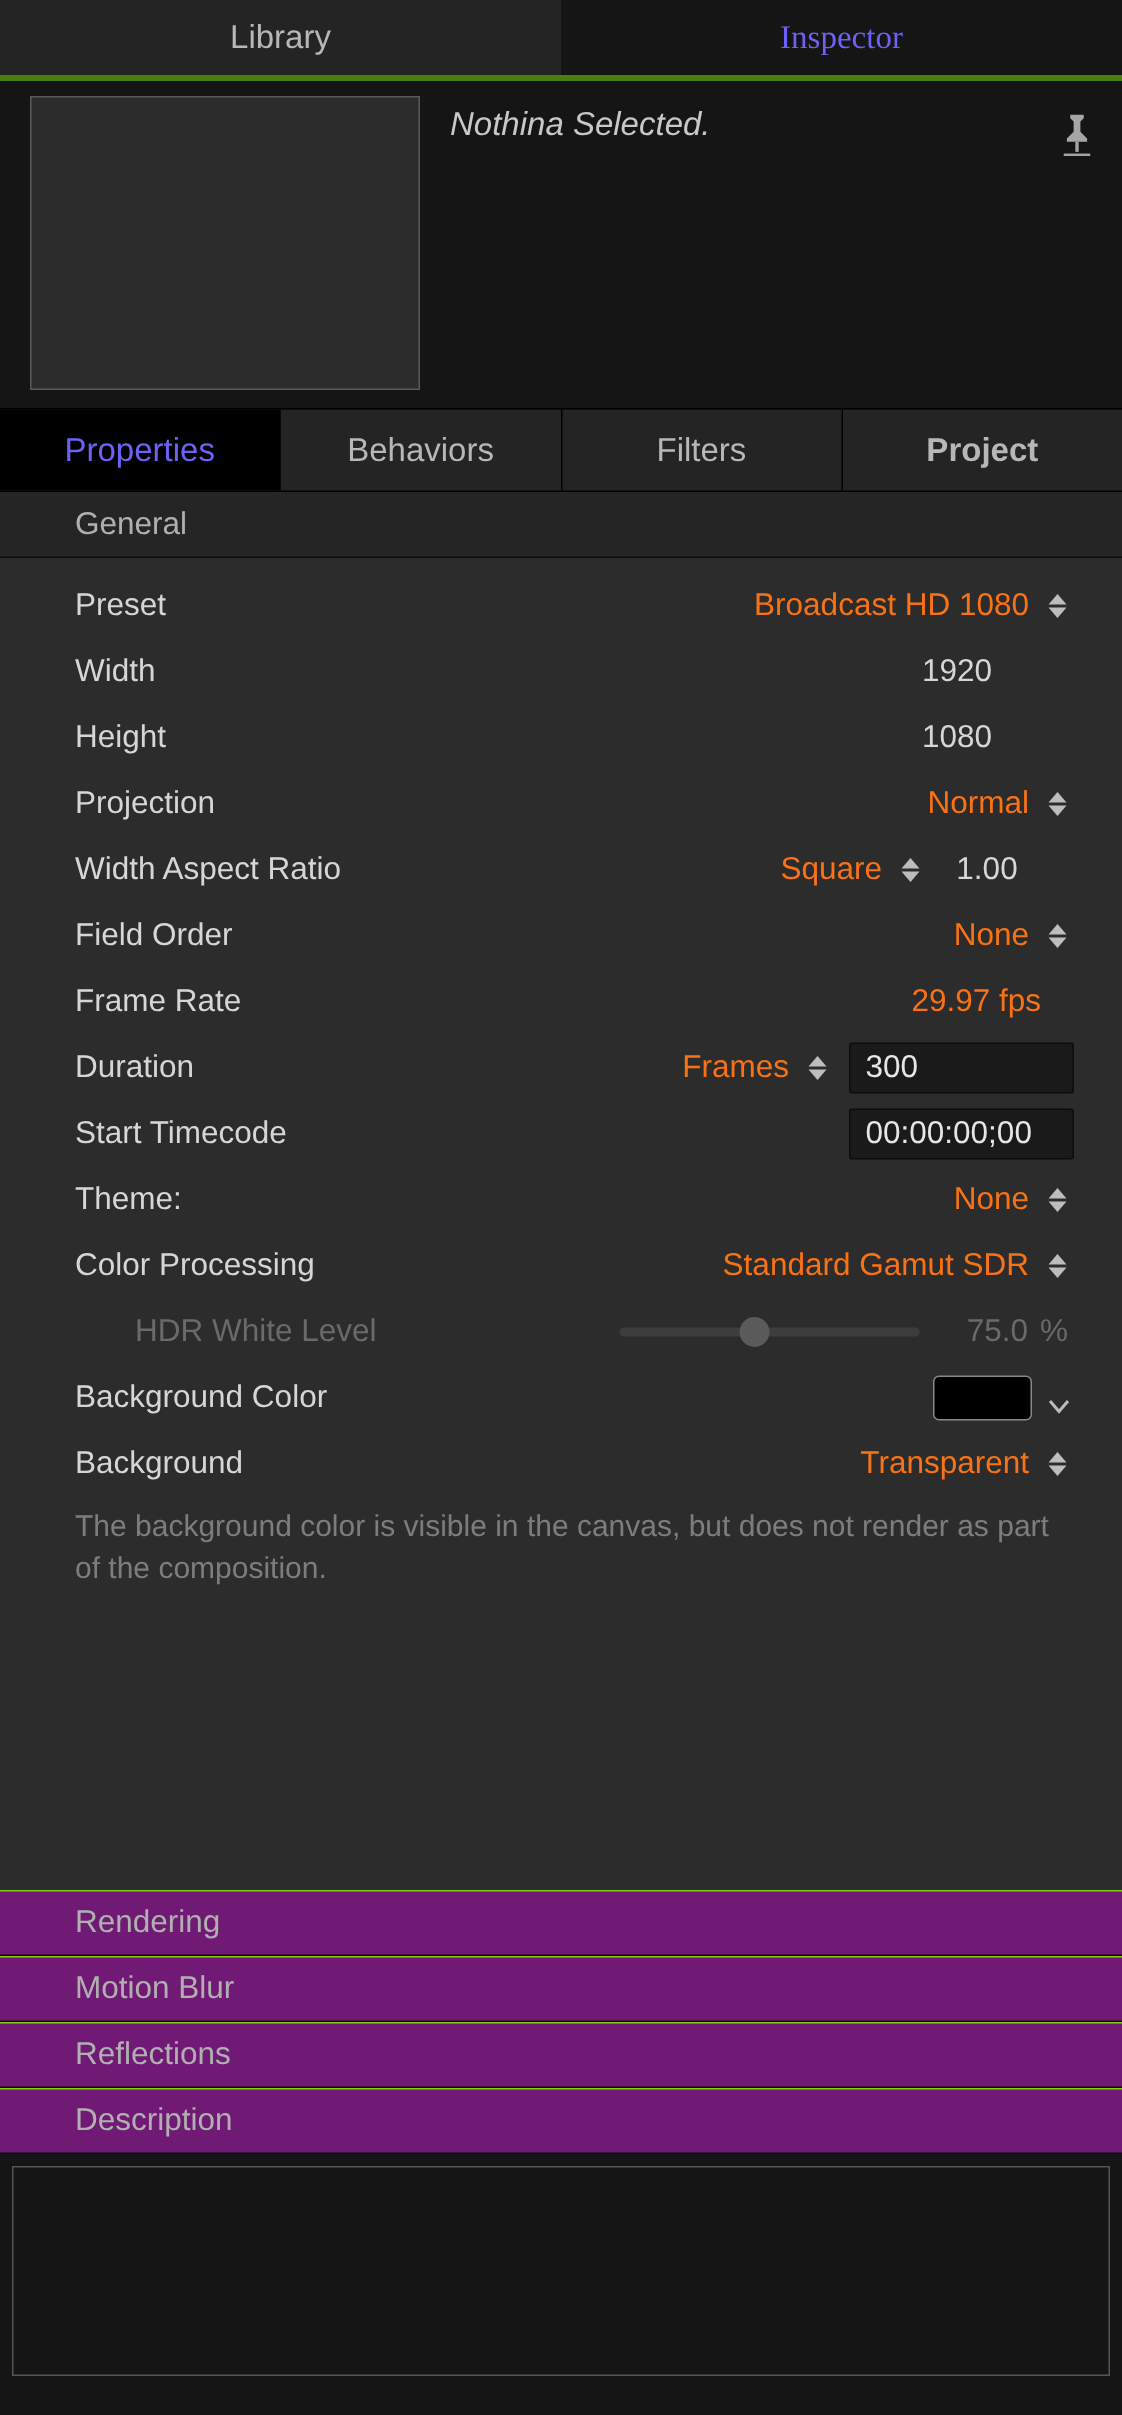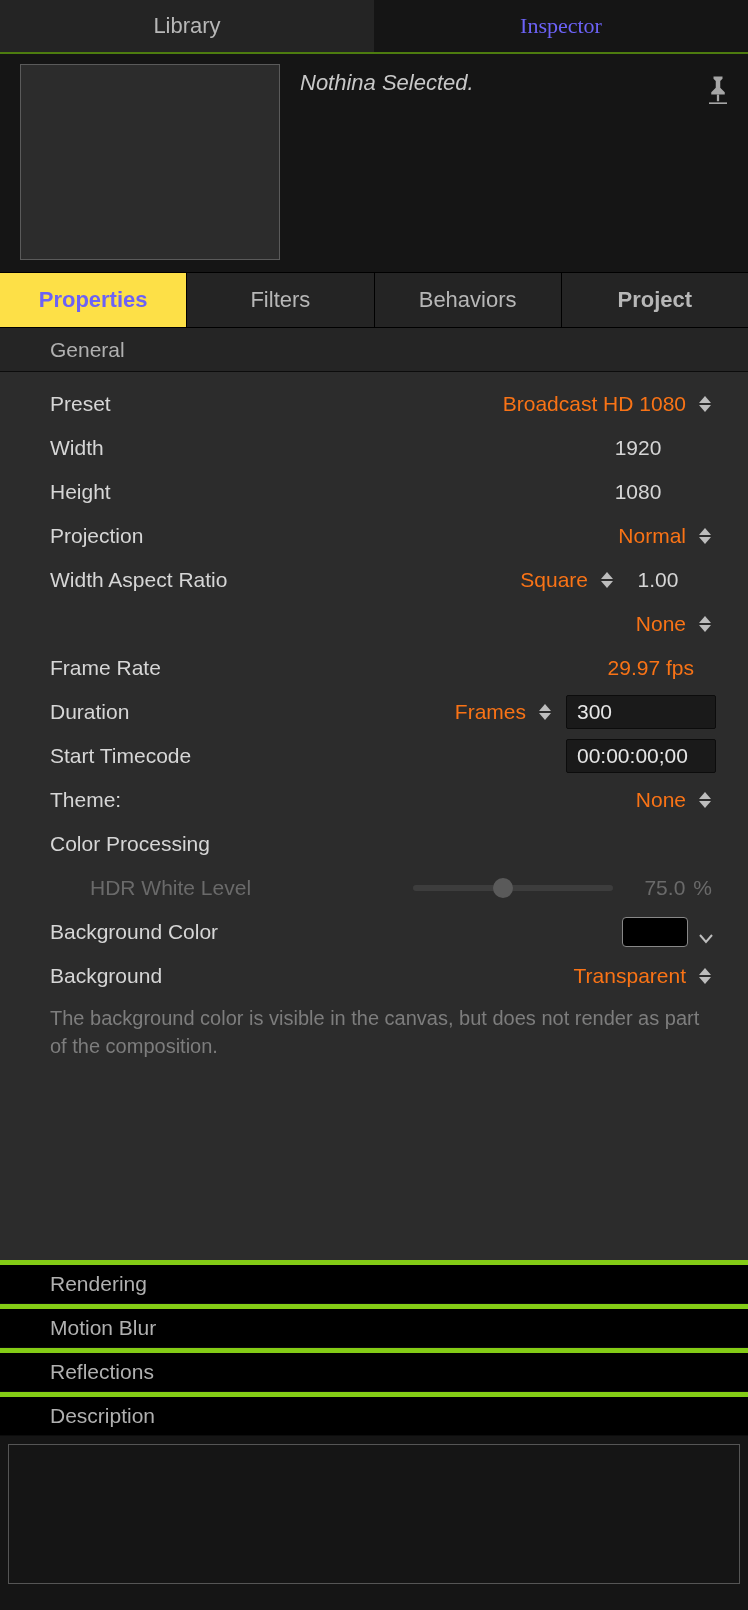--- a/index.html
+++ b/index.html
@@ -8,21 +8,21 @@
     height: 1610px;
     background: #151515;
     font-family: -apple-system, "Helvetica Neue", Arial, sans-serif;
     color: #c9c9c9;
     overflow: hidden;
   }
   
   .top-tabs {
     display: flex;
     height: 54px;
-    border-bottom: 2px solid #4d7c0f;
+    border-bottom: 4px solid #4d7c0f;
   }
   .top-tab {
     flex: 1;
     display: flex;
     align-items: center;
     justify-content: center;
     font-size: 22px;
     color: #b7b7b7;
     background: #242424;
     cursor: pointer;
@@ -79,38 +79,37 @@
     display: flex;
     align-items: center;
     justify-content: center;
     font-size: 22px;
     color: #b7b7b7;
     border-right: 1px solid #000;
     cursor: pointer;
   }
   .sub-tab:last-child { border-right: none; font-weight: bold; }
   .sub-tab.active {
-    background: #fde047;
+    background: #000000;
     color: #6c62f6;
-    font-weight: bold;
   }
   
   .panels {
     width: 100%;
   }
   .section-header {
     height: 44px;
     display: flex;
     align-items: center;
     padding: 0 18px 0 50px;
     font-size: 21px;
     color: #b0b0b0;
-    border-top: 5px solid #84cc16;
+    border-top: 1px solid #84cc16;
     border-bottom: 1px solid #0c0c0c;
-    background: #000000;
+    background: #701a75;
     cursor: pointer;
   }
   .section-header.first { border-top: none; background: #252525; }
   
   .general-body {
     background: #2c2c2c;
     padding: 10px 32px 4px 50px;
   }
   .row {
     display: flex;
@@ -225,22 +224,22 @@
     <svg viewBox="0 0 16 24">
         <path fill="#a6a6a6" d="M4 0h8v2l-2 2v6l4 4v2H2v-2l4-4V4L4 2z"></path>
         <rect x="7" y="16" width="2" height="6" fill="#a6a6a6"></rect>
         <rect x="0" y="23" width="16" height="1.6" fill="#a6a6a6"></rect>
       </svg>
   </div>
 </div>
 
 <div class="sub-tabs">
   <div class="sub-tab active">Properties</div>
+  <div class="sub-tab">Behaviors</div>
   <div class="sub-tab">Filters</div>
-  <div class="sub-tab">Behaviors</div>
   <div class="sub-tab">Project</div>
 </div>
 
 <div class="panels">
 
   <div class="section-header first">General</div>
 
   <div class="general-body">
 
     <div class="row">
@@ -300,20 +299,21 @@
           <svg viewBox="0 0 14 8">
               <path class="down" d="M7 8 L13 1 L1 1 Z"></path>
             </svg>
         </span>
         <span class="num-cell" style="width:80px">1.00</span>
         <span style="width:18px"></span>
       </div>
     </div>
 
     <div class="row">
+      <div class="row-label">Field Order</div>
       <div class="row-controls">
         <span class="val-text">None</span>
         <span class="stepper">
           <svg viewBox="0 0 14 8">
               <path class="up" d="M7 0 L13 7 L1 7 Z"></path>
             </svg>
           <svg viewBox="0 0 14 8">
               <path class="down" d="M7 8 L13 1 L1 1 Z"></path>
             </svg>
         </span>
@@ -362,20 +362,31 @@
             </svg>
           <svg viewBox="0 0 14 8">
               <path class="down" d="M7 8 L13 1 L1 1 Z"></path>
             </svg>
         </span>
       </div>
     </div>
 
     <div class="row">
       <div class="row-label">Color Processing</div>
+      <div class="row-controls">
+        <span class="val-text">Standard Gamut SDR</span>
+        <span class="stepper">
+          <svg viewBox="0 0 14 8">
+              <path class="up" d="M7 0 L13 7 L1 7 Z"></path>
+            </svg>
+          <svg viewBox="0 0 14 8">
+              <path class="down" d="M7 8 L13 1 L1 1 Z"></path>
+            </svg>
+        </span>
+      </div>
     </div>
 
     <div class="row disabled">
       <div class="row-label">HDR White Level</div>
       <div class="row-controls">
         <div class="slider-track">
           <div class="slider-thumb"></div>
         </div>
         <span class="val-text" style="width:64px;">75.0</span>
         <span class="val-text" style="min-width:20px;">%</span>

